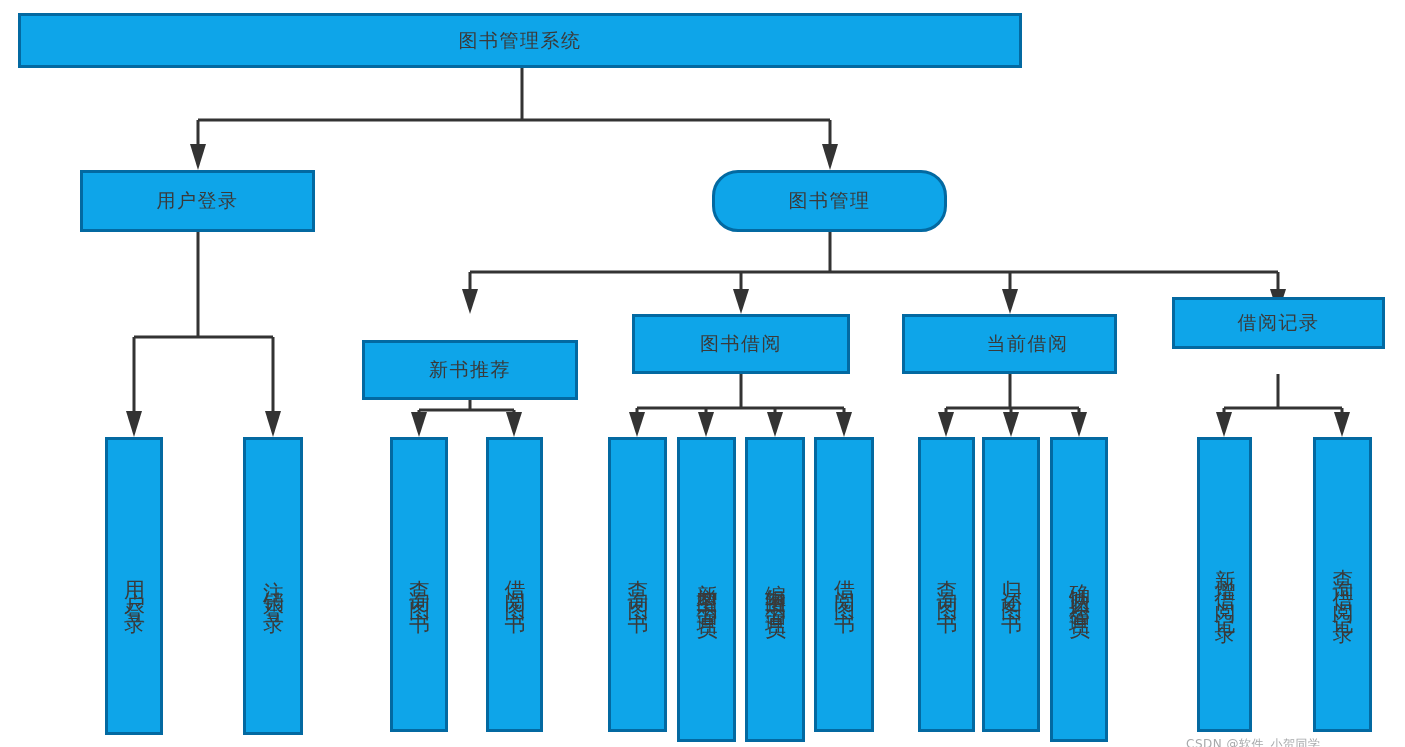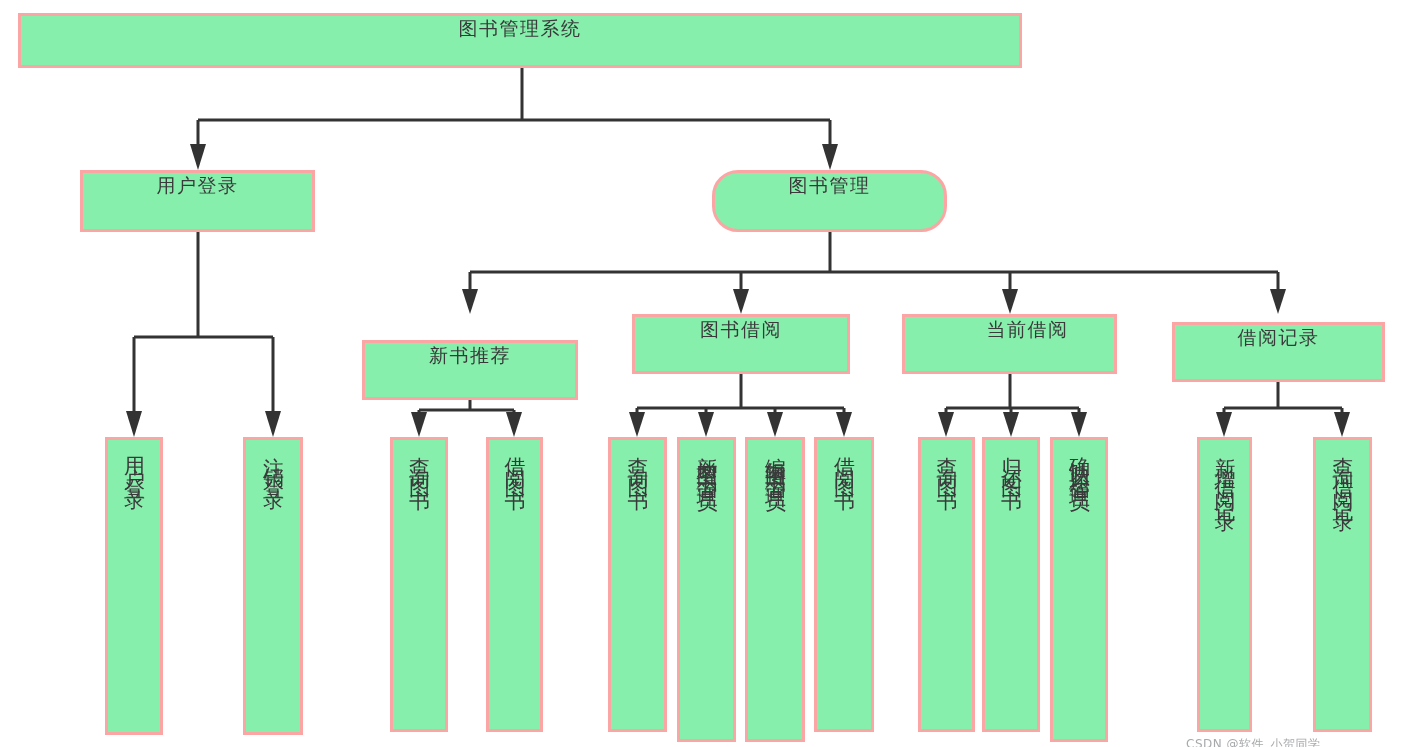--- a/index.html
+++ b/index.html
@@ -3,22 +3,22 @@
 <meta charset="utf-8">
 <style>
   html,body { margin:0; padding:0; background:#ffffff; }
   #canvas {
     position:relative; width:1405px; height:747px; background:#ffffff;
     font-family:"DejaVu Sans","Liberation Sans",sans-serif; overflow:hidden;
   }
   svg.wires { position:absolute; left:0; top:0; z-index:1; }
   .box {
     position:absolute; box-sizing:border-box;
-    border:3px solid #fca5a5; background:#86efac;
-    display:flex; justify-content:center;
+    border:3px solid #0369a1; background:#0ea5e9;
+    display:flex; align-items:center; justify-content:center;
     color:#3a3a3a; z-index:2;
   }
   .hbox span { font-size:19px; letter-spacing:1.5px; white-space:nowrap; }
   .root span { font-size:19px; }
   .vbox span {
     writing-mode:vertical-rl; text-orientation:mixed;
     font-size:21px; letter-spacing:11px; line-height:1;
   }
   .vbox-long span { letter-spacing:5px; }
   #watermark {
@@ -85,21 +85,21 @@
 
   <div class="box hbox" style="left:362px; top:314px; width:216px; height:60px;margin-top:26px;">
     <span>新书推荐</span>
   </div>
   <div class="box hbox" style="left:632px; top:314px; width:218px; height:60px;font-family:Liberation Mono, monospace;">
     <span>图书借阅</span>
   </div>
   <div class="box hbox" style="left:902px; top:314px; width:215px; height:60px;padding-left:36px;">
     <span>当前借阅</span>
   </div>
-  <div class="box hbox" style="left:1172px; top:322px; width:213px; height:60px;">
+  <div class="box hbox" style="left:1172px; top:297px; width:213px; height:52px;">
     <span>借阅记录</span>
   </div>
 
   <div class="box vbox" style="left:105px; top:437px; width:58px; height:298px;">
     <span>用户登录</span>
   </div>
   <div class="box vbox" style="left:243px; top:437px; width:60px; height:298px;">
     <span>注销登录</span>
   </div>
 

